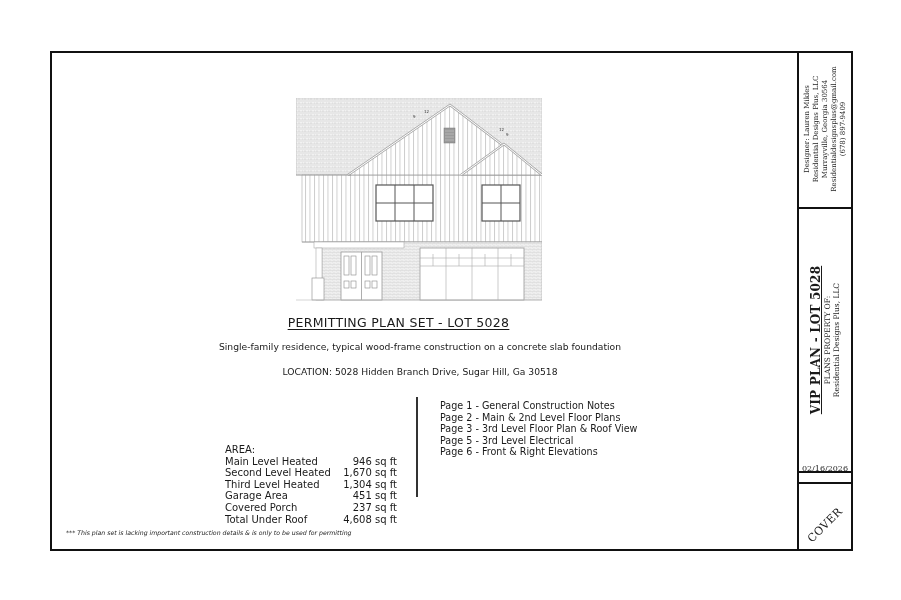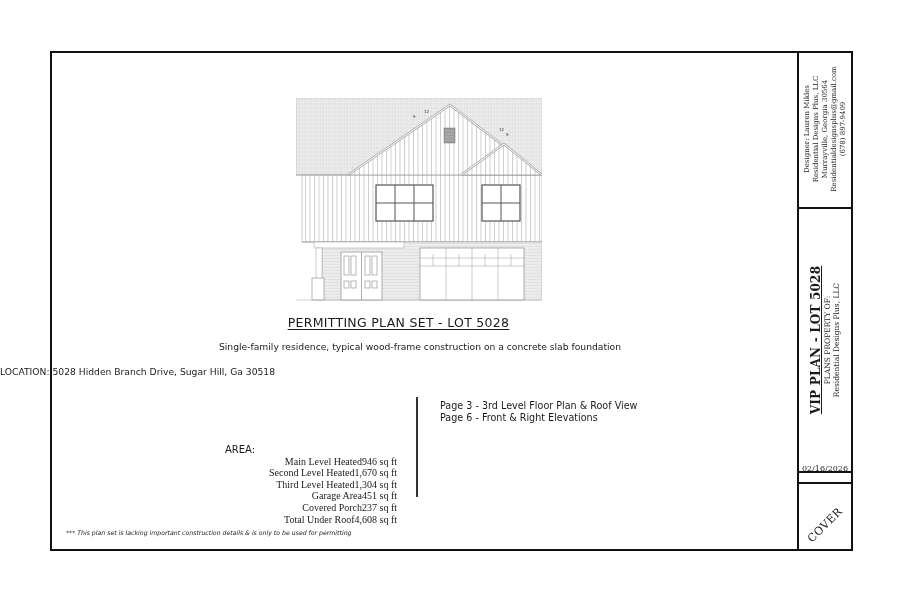--- a/index.html
+++ b/index.html
@@ -11,24 +11,24 @@
   .designer-text { font-size:7px; line-height:9px; color:#222; }
   .vip-title { font-size:12px; font-weight:bold; text-decoration:underline; line-height:14px; letter-spacing:0.2px; }
   .vip-sub { font-size:7.5px; line-height:9px; color:#222; }
   .date-text { position:absolute; left:0; width:52px; top:7px; text-align:center; font-family:"DejaVu Serif", serif; font-size:8px; color:#222; }
   .cover-text { position:absolute; left:50%; top:50%; transform:translate(-50%,-50%) rotate(-45deg); font-family:"DejaVu Serif", serif; font-size:11px; letter-spacing:0.5px; }
 
   .house { position:absolute; left:296px; top:98px; width:246px; height:204px; }
   .plan-title { position:absolute; left:0; width:797px; top:315px; text-align:center; font-size:12.5px; letter-spacing:0.3px; }
   .plan-title span { text-decoration:underline; text-underline-offset:2px;text-align:center; }
   .desc { position:absolute; left:0; width:840px; top:341px; text-align:center; font-size:9.2px; }
-  .location { position:absolute; left:0; width:840px; top:366px; font-size:9.2px; }
+  .location { position:absolute; left:0; width:840px; top:366px; text-align:center; font-size:9.2px; }
 
   .area { position:absolute; left:225px; top:400px; width:172px; font-size:10px; line-height:11.6px;margin-top:44px; }
-  .area .row { display:flex; justify-content:flex-end;font-family:Liberation Serif, serif; }
+  .area .row { display:flex; justify-content:space-between; }
   .divider { position:absolute; left:416px; top:397px; width:2px; height:100px; background:#333; }
   .contents { position:absolute; left:440px; top:400px; width:240px; font-size:9.6px; line-height:11.6px; }
   .note { position:absolute; left:66px; top:529px; font-size:6.2px; font-style:italic; color:#222; }
 </style>
 </head>
 <body>
 
 <div class="sheet"></div>
 
 <svg class="house" viewBox="0 0 246 204" xmlns="http://www.w3.org/2000/svg">
@@ -150,21 +150,24 @@
     </div>
   <div class="row">
       <span>Total Under Roof</span>
       <span>4,608 sq ft</span>
     </div>
 </div>
 
 <div class="divider"></div>
 
 <div class="contents">
+  <div>Page 1 - General Construction Notes</div>
+  <div>Page 2 - Main &amp; 2nd Level Floor Plans</div>
   <div>Page 3 - 3rd Level Floor Plan &amp; Roof View</div>
+  <div>Page 5 - 3rd Level Electrical</div>
   <div>Page 6 - Front &amp; Right Elevations</div>
 </div>
 
 <div class="note">*** This plan set is lacking important construction details &amp; is only to be used for permitting</div>
 
 <div class="titleblock">
   <div class="tb-cell" style="top:0; height:156px;">
     <div class="rot designer-text">
       <div>Designer: Lauren Mikles</div>
       <div>Residential Designs Plus, LLC</div>

